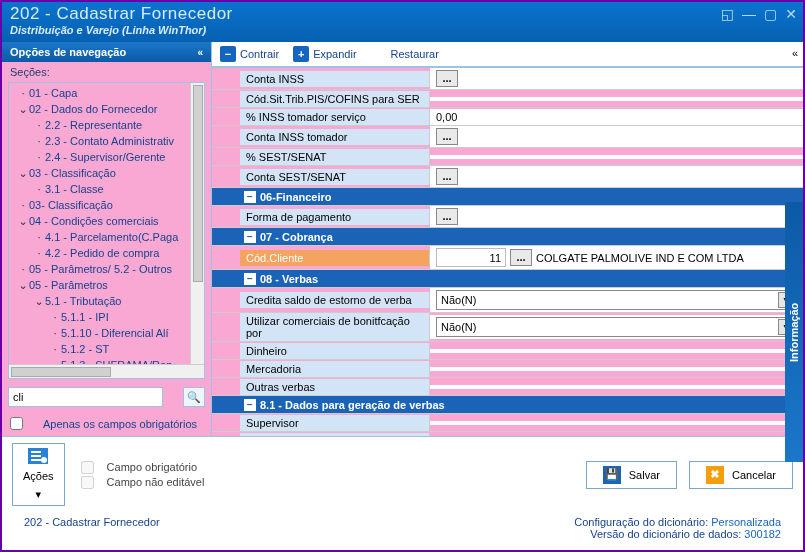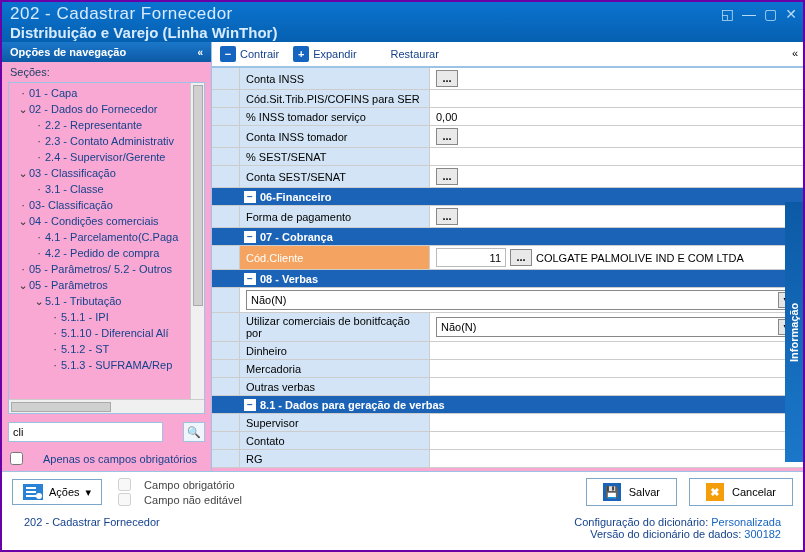--- a/index.html
+++ b/index.html
@@ -1,20 +1,20 @@
 <!DOCTYPE html>
 <html><head>
 <meta charset="utf-8">
 <style>
 * { box-sizing: border-box; font-family: Tahoma, Arial, sans-serif; font-size: 11px; }
 body { margin: 0; padding: 0; background: #fff; }
 .window { width: 805px; height: 552px; border: 2px solid #6a00a8; background: #fff; position: relative; display: flex; flex-direction: column; }
 .titlebar { background: linear-gradient(to bottom, #0b74d0, #0560b0); color: #fff; padding: 2px 8px 0 8px; height: 40px; position: relative; }
 .titlebar .title { font-size: 17px; font-weight: normal; color: #d7ebff; letter-spacing: 0.5px; }
-.titlebar .subtitle { font-size: 15px; font-weight: bold; color: #d7ebff; }
+.titlebar .subtitle { font-size: 11px; font-weight: bold; color: #d7ebff; font-style: italic; }
 .titlebar .controls { position: absolute; right: 6px; top: 4px; display: flex; gap: 8px; }
 .titlebar .controls span { color: #b8dbf5; font-size: 14px; cursor: pointer; }
 .body { flex: 1; display: flex; background: #f9a8d4; position: relative; min-height: 0; }
 .navpanel { width: 210px; border-right: 1px solid #9cc3e4; display: flex; flex-direction: column; }
 .nav-header { background: linear-gradient(to bottom,#1b77c9,#0c5aa6); color: #fff; font-weight: bold; padding: 4px 8px; display: flex; justify-content: space-between; align-items: center; }
 .nav-header .chev { font-size: 10px; }
 .nav-sub { padding: 4px 8px 0 8px; color: #1b3f66; font-size: 11px; }
 .tree-wrap { flex: 1; border: 1px solid #9cc3e4; margin: 4px 6px; overflow: hidden; position: relative; }
 .tree { padding: 2px 2px 2px 4px; overflow: auto; height: 100%; color: #15428b; font-size: 11px; line-height: 16px; }
 .tree .item { white-space: nowrap; cursor: default; }
@@ -35,38 +35,38 @@
 .mainpanel { flex:1; display:flex; flex-direction:column; position: relative; min-width:0; }
 .toolbar { display:flex; align-items:center; gap:14px; padding:4px 8px; border-bottom:1px solid #9cc3e4; background:#fff; }
 .tool { display:flex; align-items:center; gap:4px; color:#15428b; cursor:pointer; }
 .tool .ico { width:16px; height:16px; display:flex; align-items:center; justify-content:center; font-weight:bold; color:#fff; border-radius:2px; }
 .ico-minus { background:#1565c0; }
 .ico-plus { background:#1565c0; }
 .ico-refresh { background:transparent; color:#f57c00; font-size:14px; }
 
 .grid { flex:1; overflow:auto; position:relative; border-top:1px solid #9cc3e4; min-height:0; }
 .gridinner { min-width: 100%; }
-.row { display:flex; border-bottom:1px solid #ccc; min-height:18px; }
+.row { display:flex; border-bottom:1px solid #ccc; min-height:18px;align-items:center; }
 .gutter { width:28px; background:#d2e4f5; border-right:1px solid #ccc; flex-shrink:0; }
 .row.section .gutter { background:#1b63b7; }
 .row.section { background:#1b63b7; color:#fff; font-weight:bold; align-items:center; }
 .row.section .seclabel { padding:2px 4px; display:flex; align-items:center; gap:4px; }
 .row.section .seclabel .pm { display:inline-block; width:12px; height:12px; background:#fff; color:#1b63b7; text-align:center; line-height:12px; font-size:10px; font-weight:bold; }
 .row.field .label { width:190px; background:#d2e4f5; border-right:1px solid #ccc; padding:2px 6px; color:#000; flex-shrink:0; display:flex; align-items:center;}
 .row.field .label.hl { background:#f4a460; color:#fff; }
 .row.field .val { flex:1; padding:2px 6px; display:flex; align-items:center; gap:4px; background:#fff; min-width:0;}
 .row.field .val input { border:1px solid #bbb; padding:1px 4px; height:19px; }
 .row.field .lookupbtn { width:22px; height:17px; border:1px solid #888; background:#e9e9e9; text-align:center; line-height:14px; cursor:pointer; font-weight:bold; }
 .row.field .dd { flex:1; border:1px solid #888; height:20px; display:flex; align-items:center; justify-content:space-between; padding:0 2px 0 4px; background:#fff; }
 .row.field .dd .ddbtn { width:16px; height:16px; background:#e6e6e6; border:1px solid #888; text-align:center; line-height:13px; font-size:10px; }
 
 .footerarea { border-top:1px solid #9cc3e4; padding:6px 10px 4px 10px; display:flex; flex-direction:column; gap:6px; }
 .footer-row1 { display:flex; align-items:center; justify-content:space-between; }
 .footer-left { display:flex; align-items:center; gap:16px; }
-.acoesbtn { border:1px solid #7da7ca; background:#fff; padding:4px 10px; display:flex; align-items:center; gap:6px; cursor:pointer; }
+.acoesbtn { border:1px solid #7da7ca; background:#fff; padding:4px 10px; display:flex; align-items:center; gap:6px; cursor:pointer;flex-direction:column; }
 .legend { display:flex; flex-direction:column; gap:2px; }
 .legend .lg { display:flex; align-items:center; gap:13px; color:#444; }
 .legend .lg input { margin:0; }
 .footer-right { display:flex; gap:12px; }
 .bigbtn { border:1px solid #7da7ca; background:#fff; padding:4px 16px; display:flex; align-items:center; gap:8px; cursor:pointer; }
 .bigbtn .ic { width:18px; height:18px; display:flex; align-items:center; justify-content:center; color:#fff; font-weight:bold; }
 .ic-save { background:#1b63b7; }
 .ic-cancel { background:#f59e0b; }
 
 .statusbar { display:flex; justify-content:space-between; padding:4px 12px 6px 12px; color:#15428b; }
@@ -226,20 +226,21 @@
             </div>
             <div class="row section">
               <div class="gutter"></div>
               <div class="seclabel">
                 <span class="pm">−</span>
                 <span>08 - Verbas</span>
               </div>
             </div>
             <div class="row field">
               <div class="gutter"></div>
+              <div class="label">Credita saldo de estorno de verba</div>
               <div class="val">
                 <div class="dd">
                   <span>Não(N)</span>
                   <span class="ddbtn">▾</span>
                 </div>
               </div>
             </div>
             <div class="row field">
               <div class="gutter"></div>
               <div class="label">Utilizar comerciais de bonitfcação por</div>

